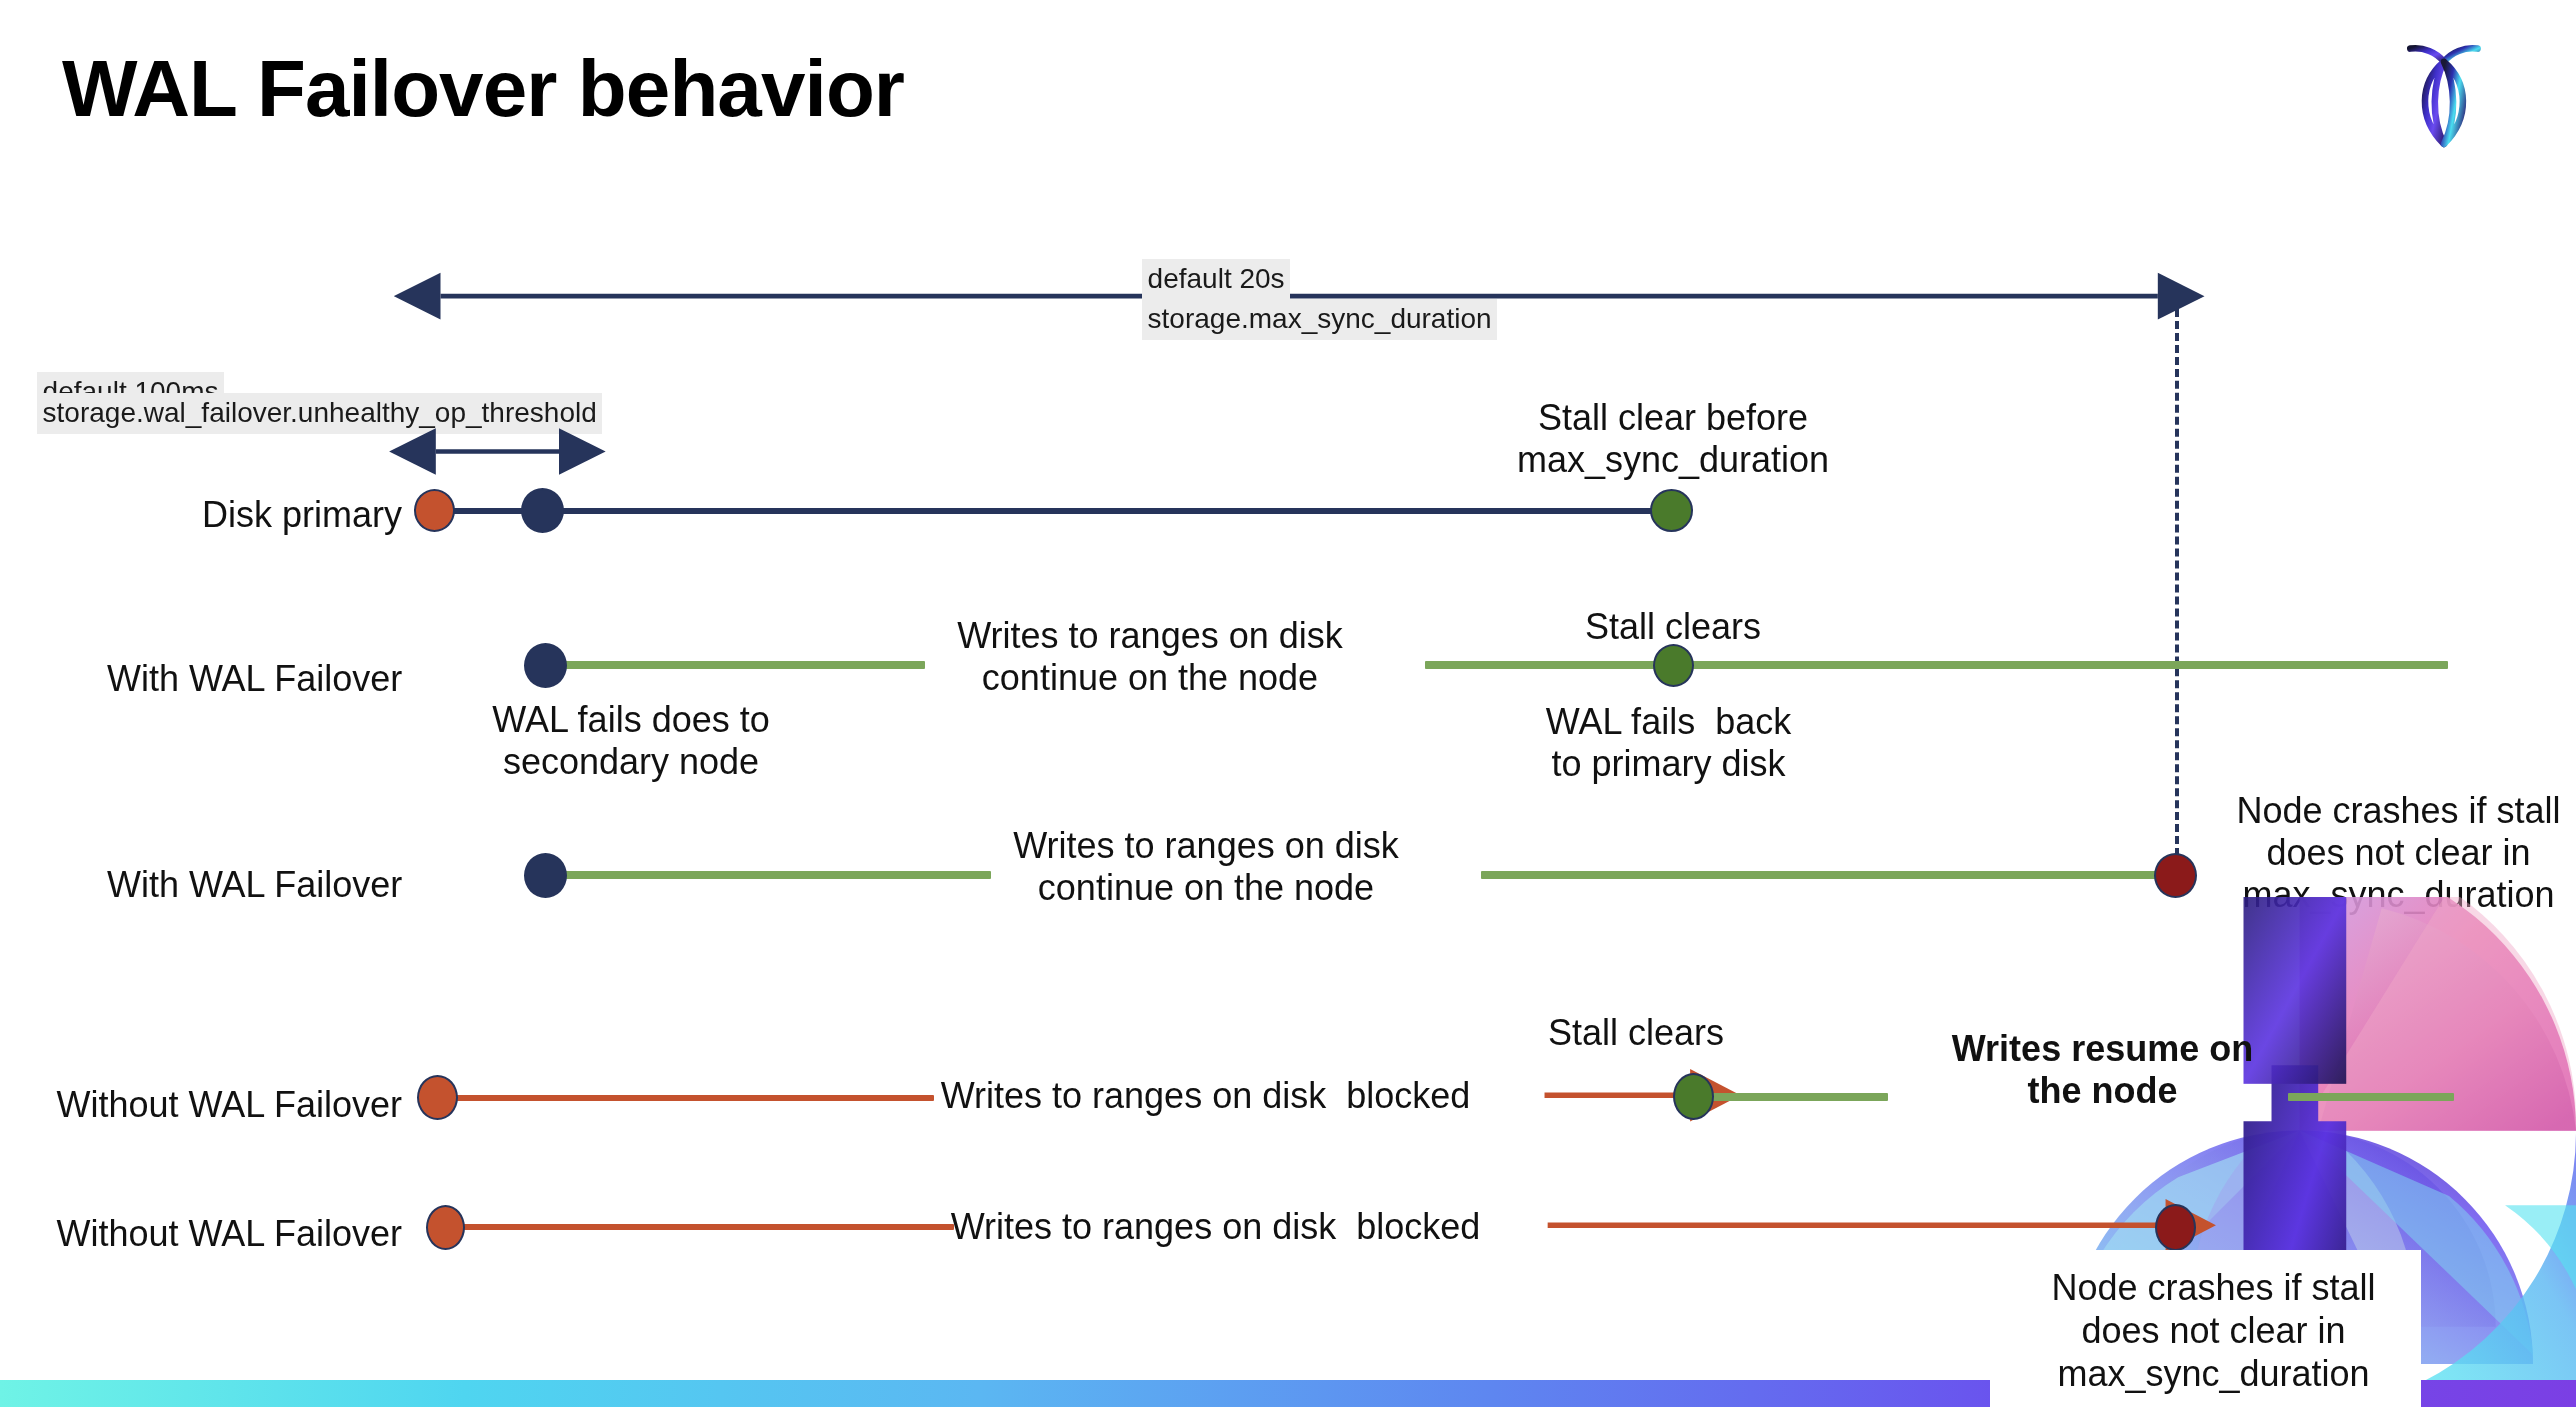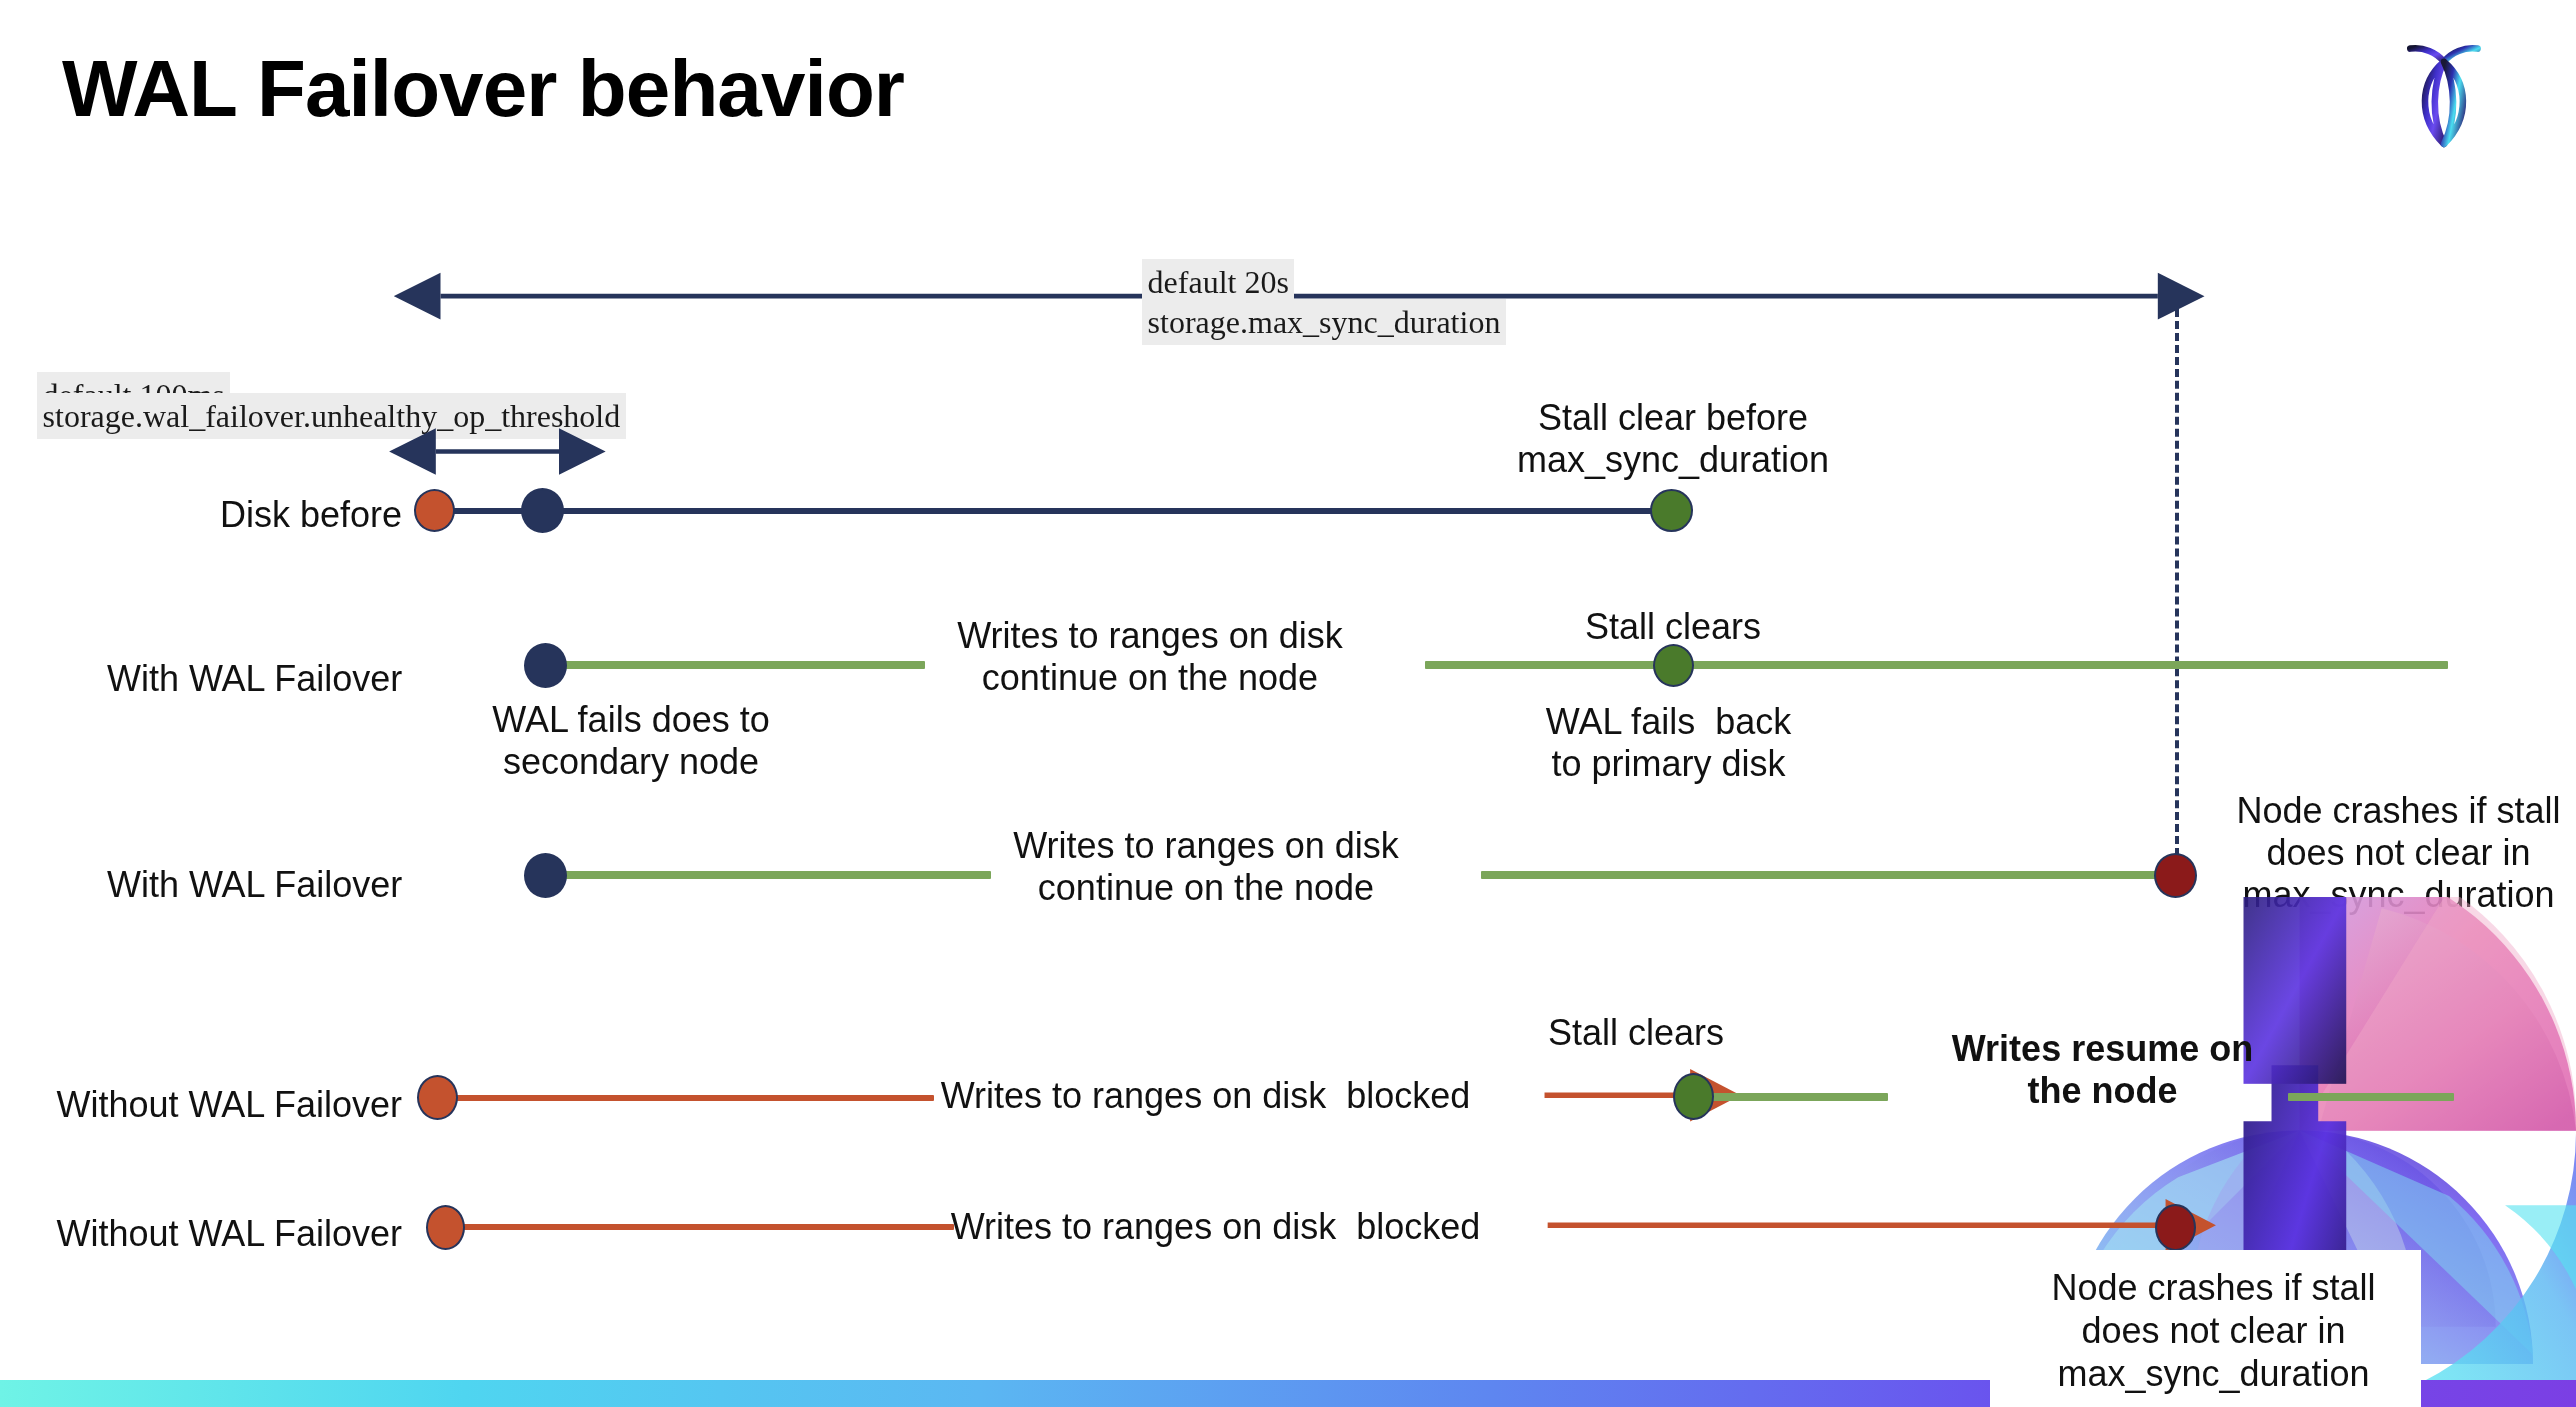--- a/index.html
+++ b/index.html
@@ -27,22 +27,22 @@
 
   
   .bottombar{
     position:absolute;left:0;top:1380px;width:2576px;height:28px;
     background:linear-gradient(90deg,#6FF3E6 0%,#4FD5F0 18%,#5BB7F2 38%,#5E86F0 58%,#6A52EE 78%,#7B3FE4 100%);
   }
 
   
   .code{
     position:absolute;
-    font-family:Liberation Serif, serif;
-    font-size:32px;color:#1a1a1a;white-space:nowrap;
+    font-family:Liberation Sans, sans-serif;
+    font-size:28px;color:#1a1a1a;white-space:nowrap;
     background:#ececec;line-height:1.32;
   }
 
   
   .lbl{
     position:absolute;color:#111;white-space:pre;
     font-size:36px;line-height:1.16;
   }
   .lbl.c{text-align:center;}
   .lbl.r{text-align:right;}
@@ -126,21 +126,21 @@
 
   <div class="code" style="left:37px;top:372px;padding:1.9px 5.6px;">default 100ms</div>
   <div class="code" style="left:37px;top:393px;padding:1.9px 5.6px;">storage.wal_failover.unhealthy_op_threshold</div>
 
   <svg style="position:absolute;left:419px;top:428px;width:168px;height:47px;" viewBox="0 0 180 50" width="168" height="47">
     <line x1="18" y1="25" x2="150" y2="25" stroke="#26345B" stroke-width="5" marker-start="url(#mL)" marker-end="url(#mR)"></line>
   </svg>
 
   <div class="dashv" style="left:2175px;top:297px;height:583px;"></div>
 
-  <div class="lbl r" style="left:37px;top:494px;width:365px;">Disk before</div>
+  <div class="lbl r" style="left:37px;top:494px;width:365px;">Disk primary</div>
   <div class="seg navy" style="left:436px;top:508px;width:1239px;"></div>
   <div class="dot orange" style="left:414px;top:489px;width:41px;height:43px;"></div>
   <div class="dot navy" style="left:521px;top:488px;width:43px;height:45px;"></div>
   <div class="dot green" style="left:1650px;top:489px;width:43px;height:43px;"></div>
 
   <div class="lbl c" style="left:1458px;top:397px;width:430px;"><span>Stall clear before</span><br><span>max_sync_duration</span></div>
 
   <div class="lbl r" style="left:9.3px;top:658px;width:393px;">With WAL Failover</div>
   <div class="seg green" style="left:546px;top:661px;width:379px;"></div>
   <div class="seg green" style="left:1425px;top:661px;width:1023px;"></div>

